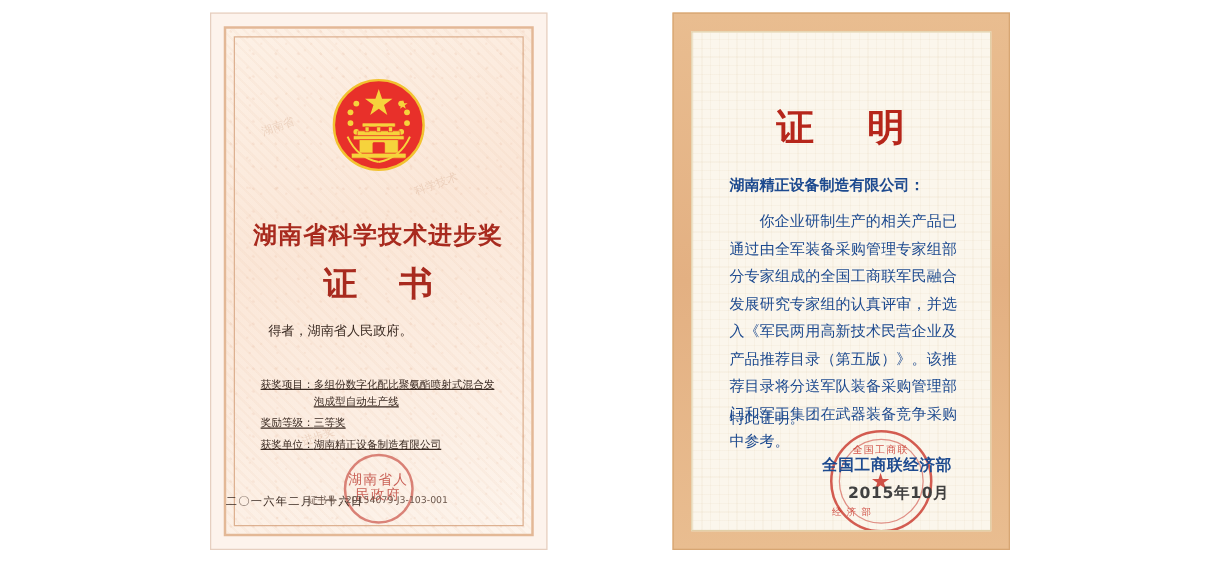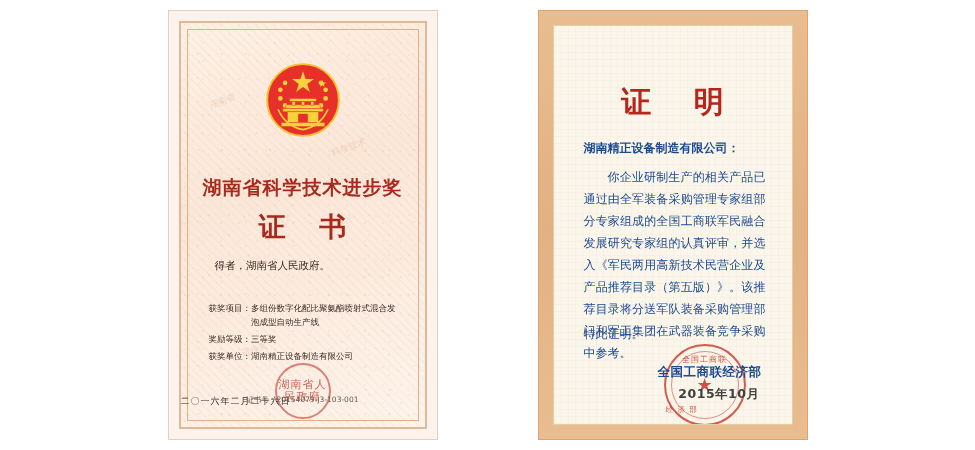--- a/index.html
+++ b/index.html
@@ -106,20 +106,21 @@
   .c1-body .l1 { text-indent: 16px; }
   .c1-fields {
     position: absolute;
     top: 278px;
     left: 28px;
     right: 24px;
     font-family: "DejaVu Sans", sans-serif;
     font-size: 8.5px;
     line-height: 14px;
     color: #3a2a22;
+    text-decoration: underline;
   }
   .c1-fields .row { display: flex; margin-bottom: 3px; }
   .c1-fields .lbl { white-space: nowrap; }
   .c1-fields .val { }
   .c1-date {
     position: absolute;
     top: 372px;
     left: 0; right: 0;
     text-align: left;
     font-family: "DejaVu Sans", sans-serif;

